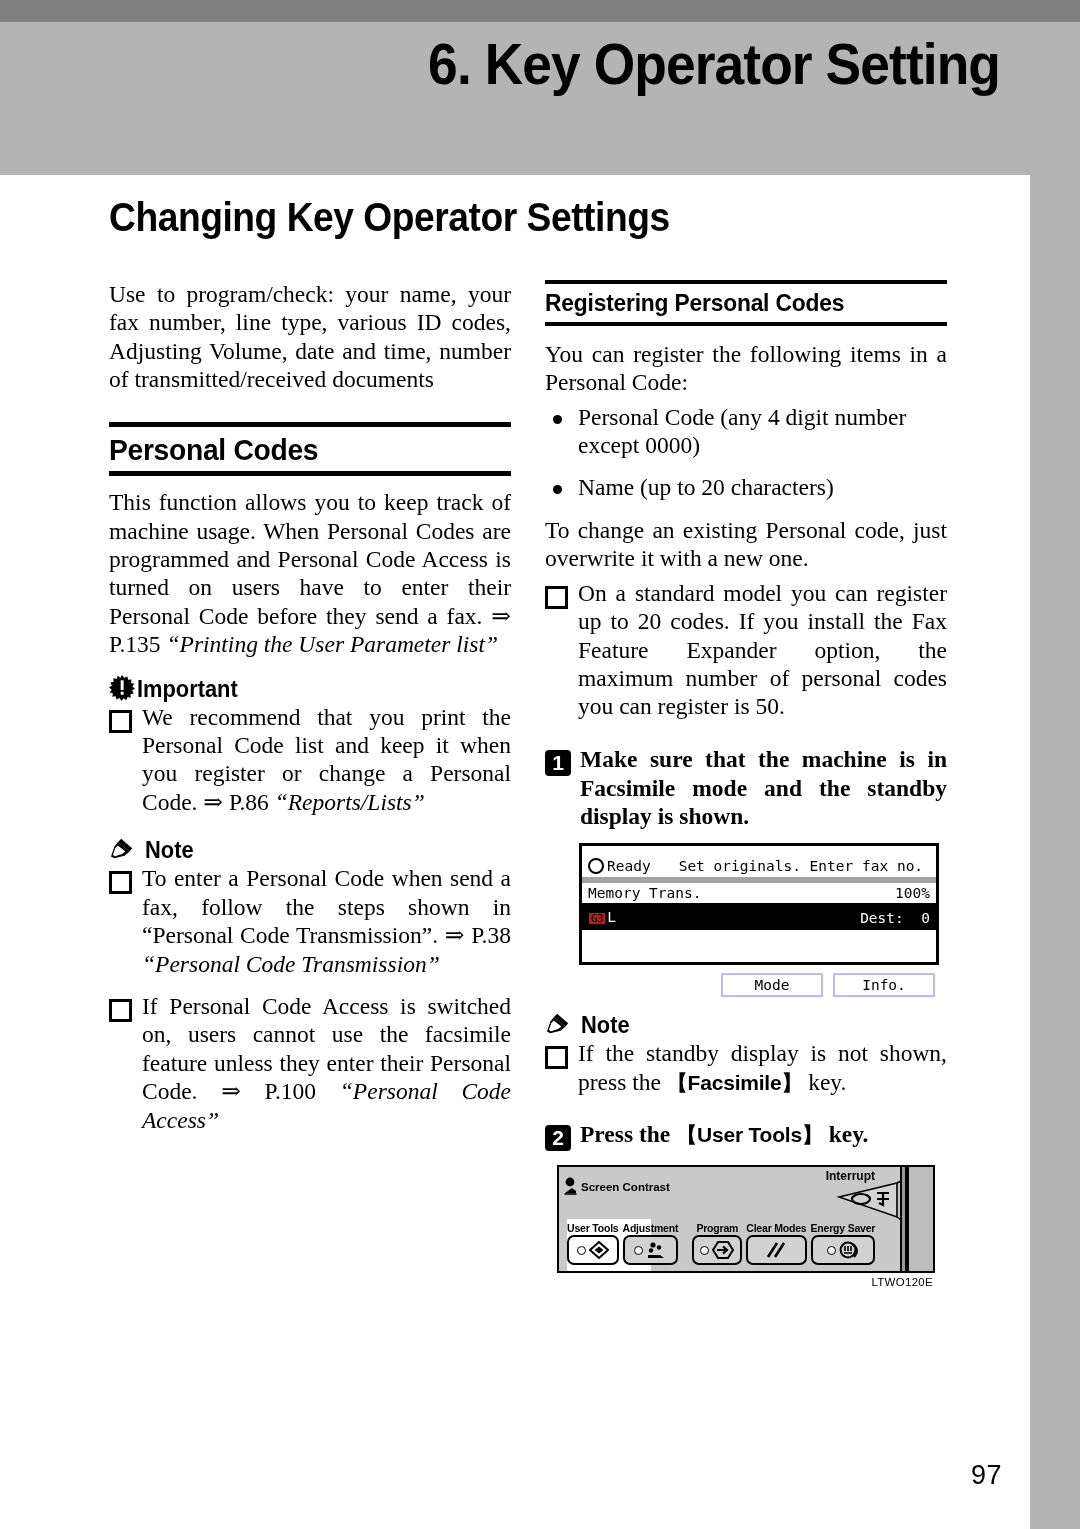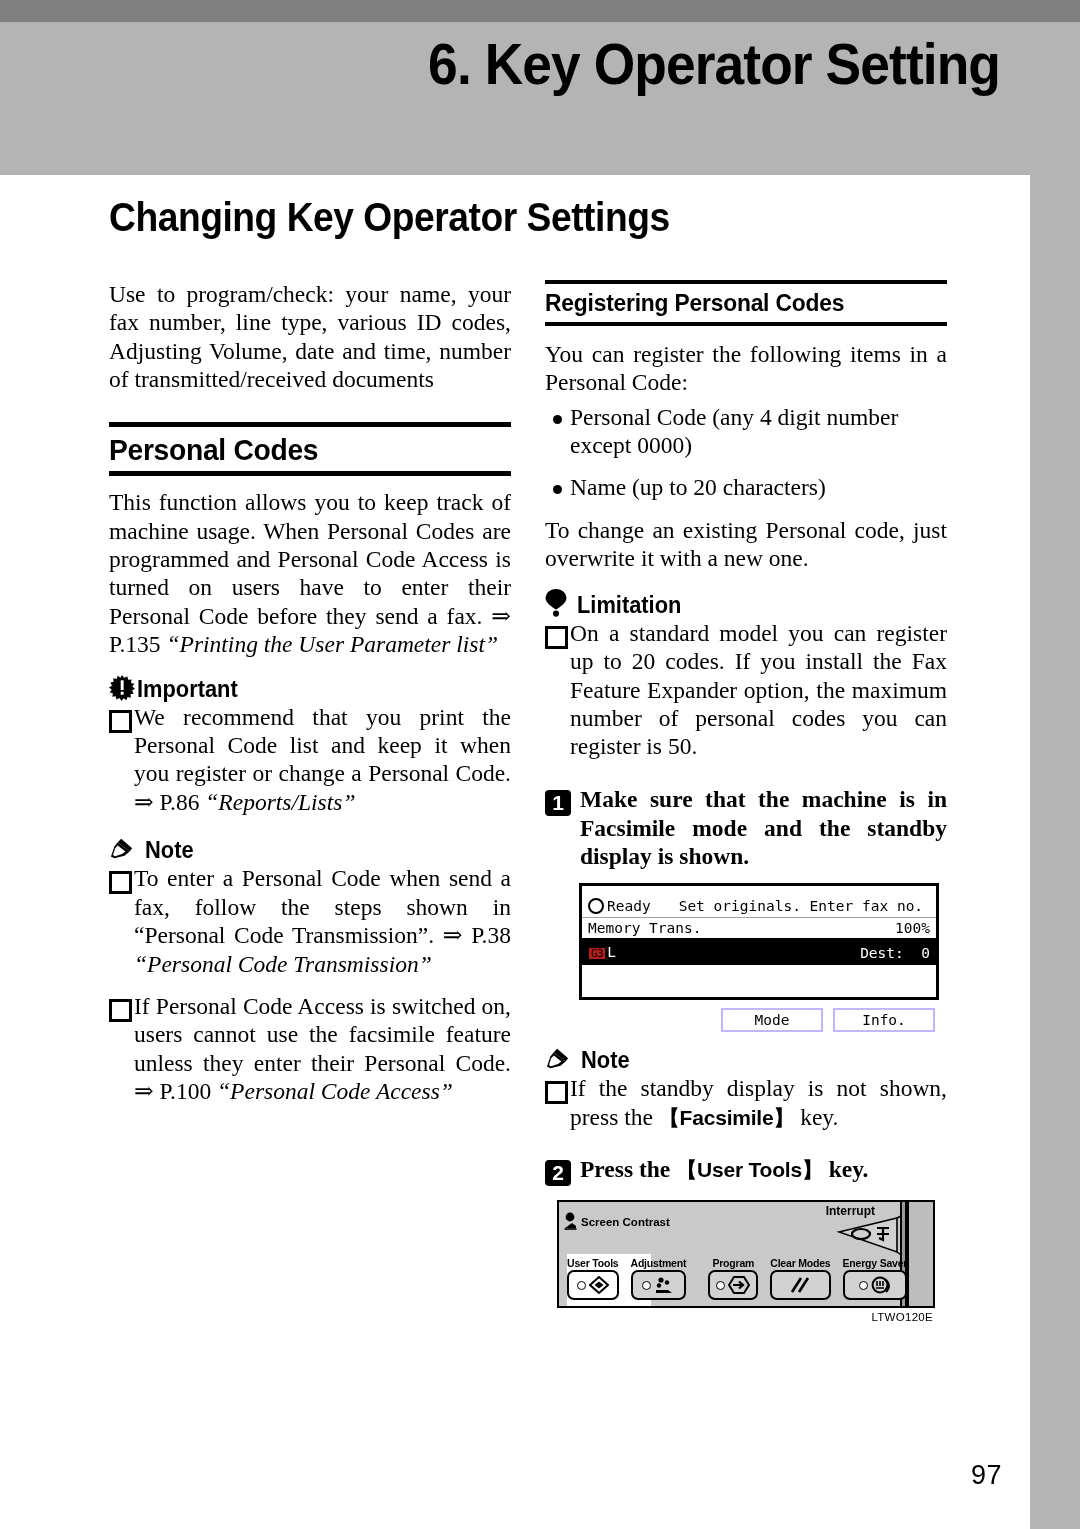--- a/index.html
+++ b/index.html
@@ -123,21 +123,21 @@
 
   .icon-important { width: 26px; height: 26px; display: block; }
   .icon-note { width: 26px; height: 22px; display: block; margin-bottom: 2px;}
   .icon-limit { width: 22px; height: 28px; display: block; }
 
   
   ul.sq, ul.dot {
     list-style: none; margin: 0 0 4px 0; padding: 0;
   }
   ul.sq > li, ul.dot > li {
-    display: flex; gap: 2px; margin-bottom: 8px;
+    display: flex; gap: 10px; margin-bottom: 8px;
   }
   ul.sq > li:last-child, ul.dot > li:last-child { margin-bottom: 0; }
   .sq-mark {
     flex: 0 0 auto;
     width: 17px; height: 17px;
     border: 3px solid #000;
     margin-top: 7px;
   }
   .dot-mark {
     flex: 0 0 auto;
@@ -187,21 +187,21 @@
     font-family: "DejaVu Sans Mono", monospace;
     font-size: 14.5px;
     line-height: 1;
   }
   .lcd .pad { height: 9px; }
   .lcd-row {
     display: flex; align-items: center;
     padding: 3px 6px;
     white-space: nowrap;
   }
-  .lcd-row.r1 { border-bottom: 1px solid #a3a3a3; }
+  .lcd-row.r1 { border-bottom: 6px solid #a3a3a3; }
   .lcd-row.r2 { border-bottom: 2px solid #000; justify-content: space-between;}
   .lcd-row.r3 {
     background: #000; color: #fff;
     justify-content: space-between;
     padding-top: 5px; padding-bottom: 5px;
   }
   .lcd-row.r4 { height: 26px; }
   .ready-circle {
     width: 12px; height: 12px; border: 2px solid #000;
     border-radius: 50%; margin-right: 3px; flex: 0 0 auto;
@@ -258,21 +258,21 @@
   .panel-right-divider {
     position: absolute; right: 26px; top: 0; width: 3px; height: 104px;
     background: #9a9a9a; border-left: 2px solid #000; border-right: 2px solid #000;
   }
   .panel-far-right {
     position: absolute; right: 0; top: 0; width: 24px; height: 104px;
     background: #bdbdbd; border-left: 2px solid #000;
   }
   .keyrow {
     position: absolute; left: 8px; bottom: 6px;
-    display: flex; align-items: flex-end; gap: 12px;
+    display: flex; align-items: flex-end; gap: 4px;
   }
   .keybtn { text-align: center; }
   .keybtn .klabel {
     font-family: "Liberation Sans", sans-serif;
     font-weight: bold; font-size: 10.5px;
     white-space: nowrap; margin-bottom: 1px;
     letter-spacing: -0.2px;
   }
   .keybtn .kbox {
     border: 2px solid #000;
@@ -396,29 +396,20 @@
           <span class="li-text">Personal Code (any 4 digit number except 0000)</span>
         </li>
         <li>
           <span class="dot-mark"></span>
           <span class="li-text">Name (up to 20 characters)</span>
         </li>
       </ul>
 
       <p class="body" style="margin-top:8px">To change an existing Personal code, just overwrite it with a new one.</p>
 
-      <div class="callout limit">
-        <span>
-          <svg class="icon-limit" viewBox="0 0 22 28">
-            <path fill="#000" d="M11 0 C4.6 0 0.6 4.4 0.6 9.2 C0.6 13.4 6.4 17.6 11 20.6 C15.6 17.6 21.4 13.4 21.4 9.2 C21.4 4.4 17.4 0 11 0 Z"></path>
-            <circle cx="11" cy="24.6" r="3.1" fill="#000"></circle>
-          </svg>
-        </span>
-        <span class="label">Limitation</span>
-      </div>
       <ul class="sq">
         <li>
           <span class="sq-mark"></span>
           <span class="li-text">On a standard model you can register up to 20 codes. If you install the Fax Feature Expander option, the maximum number of personal codes you can register is 50.</span>
         </li>
       </ul>
 
       <div class="step">
         <span class="step-num">1</span>
         <span class="step-text">Make sure that the machine is in Facsimile mode and the standby display is shown.</span>

